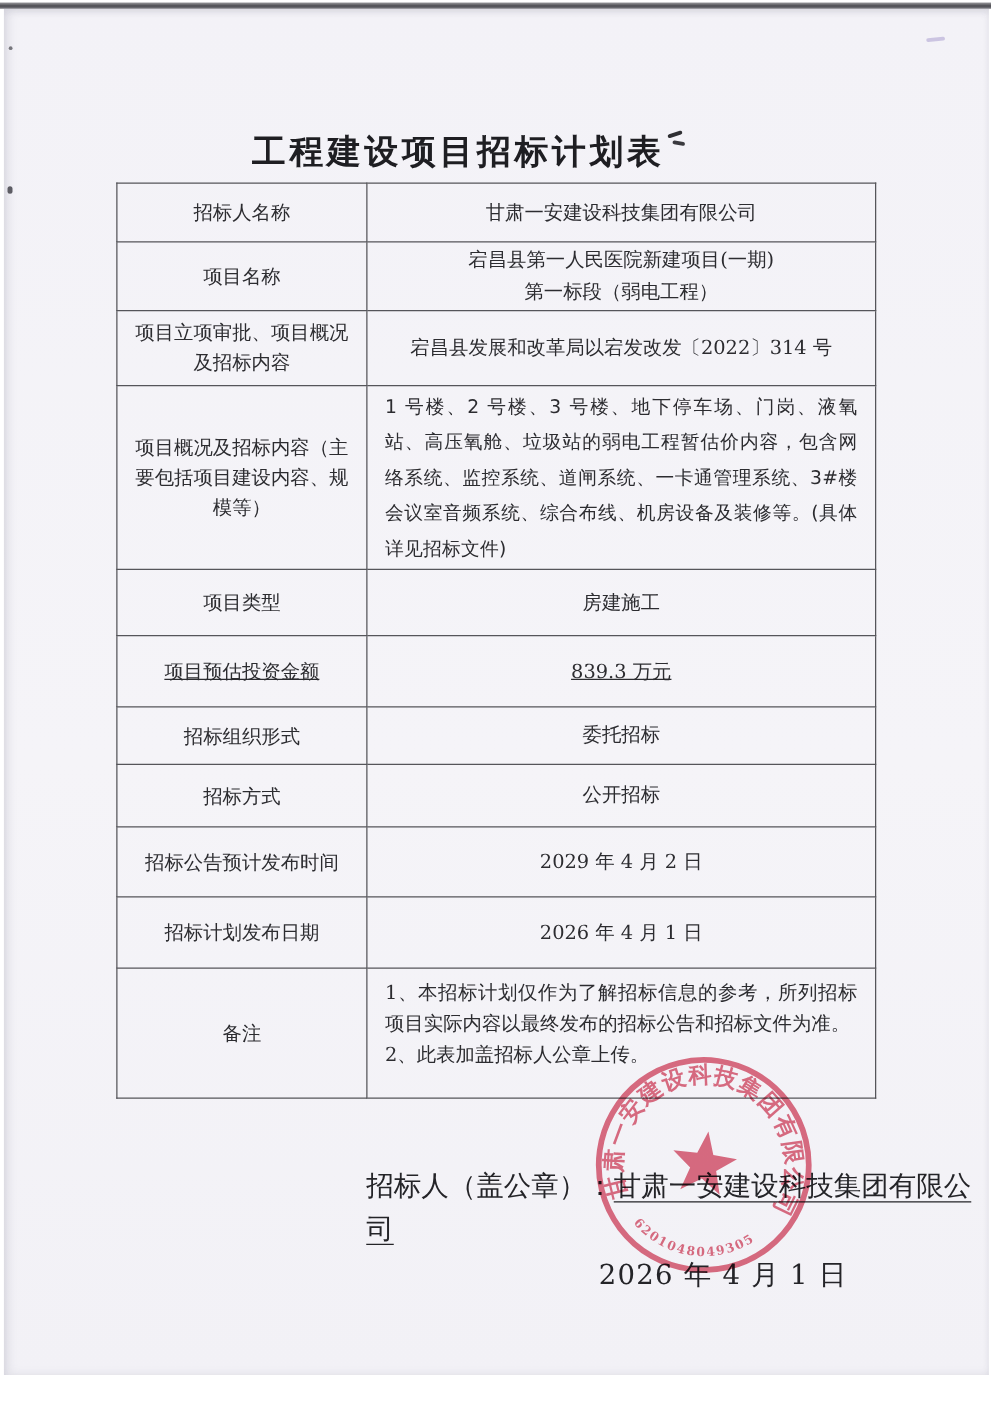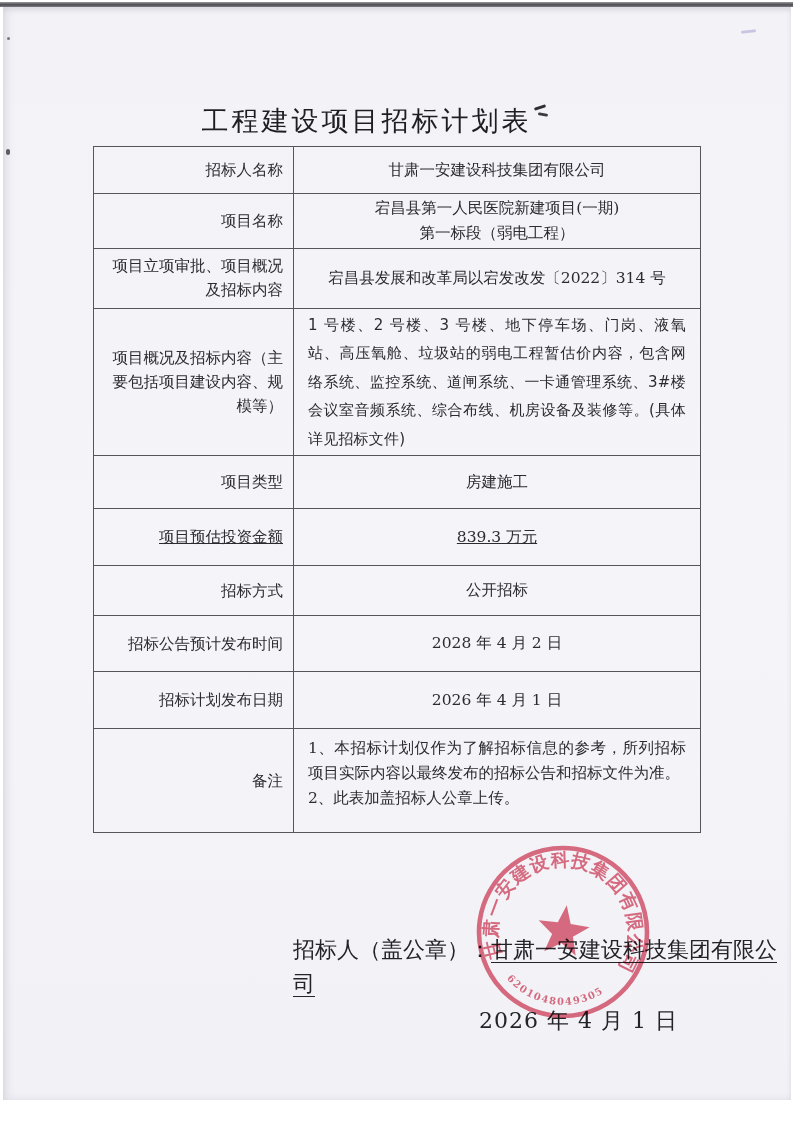--- a/index.html
+++ b/index.html
@@ -23,41 +23,41 @@
     position: absolute; left: 0; top: 2px; right: 0; height: 5px;
     background: linear-gradient(180deg, #9a9a9e, #4b4b50 55%, #7d7d84);
   }
   .artifact { position: absolute; }
 
   .doc-title {
     position: absolute;
     left: 0; top: 103px; width: 733px;
     text-align: center;
     font-size: 27px;
-    font-weight: normal;
+    font-weight: bold;
     letter-spacing: 3px;
     color: #1e1e22;
   }
 
   table.plan-table {
     position: absolute;
     left: 93px; top: 146px;
     width: 607px;
     border-collapse: collapse;
     table-layout: fixed;
   }
   .plan-table td {
     border: 1.6px solid #55555a;
     font-size: 15.5px;
     vertical-align: middle;
     white-space: pre-line;
   }
   .plan-table td.label-cell {
     width: 200px;
-    text-align: right;
+    text-align: center;
     padding: 2px 10px;
     line-height: 1.55;
   }
   .plan-table td.value-cell {
     width: 407px;
     text-align: center;
     padding: 2px 14px;
     line-height: 1.7;
   }
   .plan-table td.value-left {
@@ -144,27 +144,31 @@
     <td class="value-cell value-left value-sans">1 号楼、2 号楼、3 号楼、地下停车场、门岗、液氧站、高压氧舱、垃圾站的弱电工程暂估价内容，包含网络系统、监控系统、道闸系统、一卡通管理系统、3#楼会议室音频系统、综合布线、机房设备及装修等。(具体详见招标文件)</td>
   </tr>
   <tr style="height:53px;">
     <td class="label-cell">项目类型</td>
     <td class="value-cell">房建施工</td>
   </tr>
   <tr style="height:57px;text-decoration:underline;">
     <td class="label-cell">项目预估投资金额</td>
     <td class="value-cell">839.3 万元</td>
   </tr>
+  <tr style="height:46px;">
+    <td class="label-cell">招标组织形式</td>
+    <td class="value-cell">委托招标</td>
+  </tr>
   <tr style="height:50px;">
     <td class="label-cell">招标方式</td>
     <td class="value-cell">公开招标</td>
   </tr>
   <tr style="height:56px;">
     <td class="label-cell">招标公告预计发布时间</td>
-    <td class="value-cell">2028 年 4 月 2 日</td>
+    <td class="value-cell">2029 年 4 月 2 日</td>
   </tr>
   <tr style="height:57px;">
     <td class="label-cell">招标计划发布日期</td>
     <td class="value-cell">2026 年 4 月 1 日</td>
   </tr>
   <tr style="height:104px;">
     <td class="label-cell">备注</td>
     <td class="value-cell value-remark">1、本招标计划仅作为了解招标信息的参考，所列招标项目实际内容以最终发布的招标公告和招标文件为准。
 2、此表加盖招标人公章上传。</td>
   </tr>

